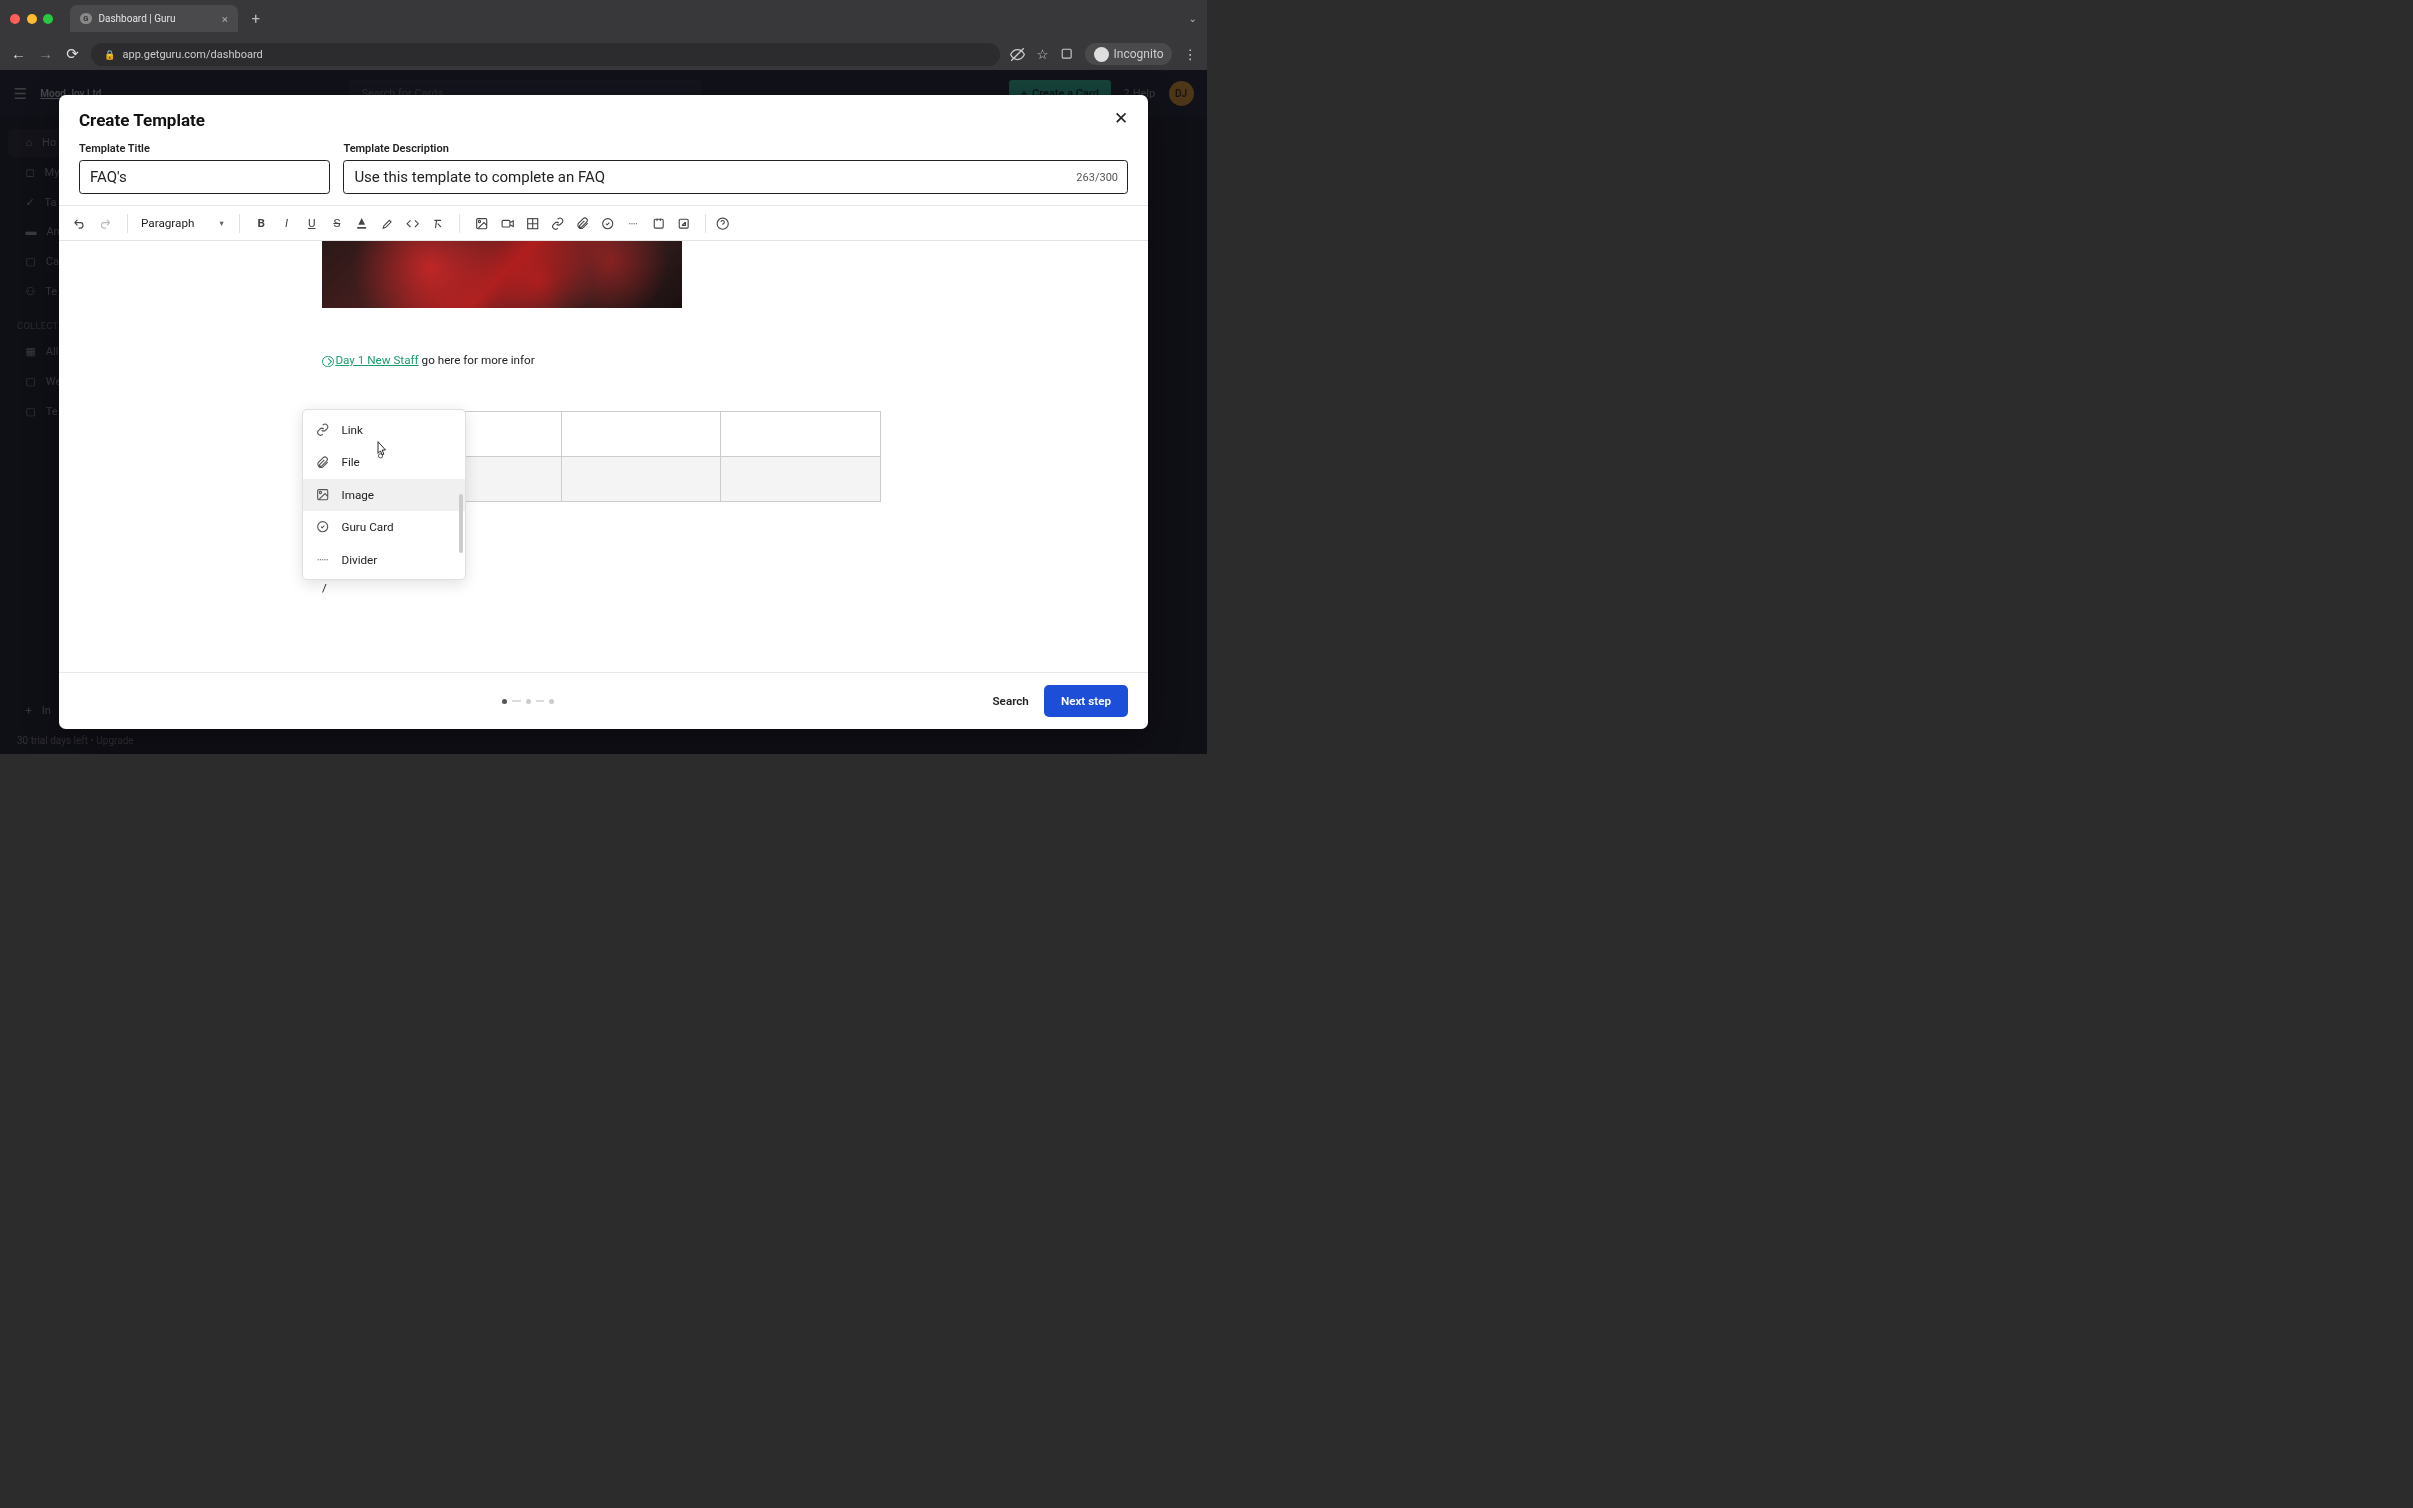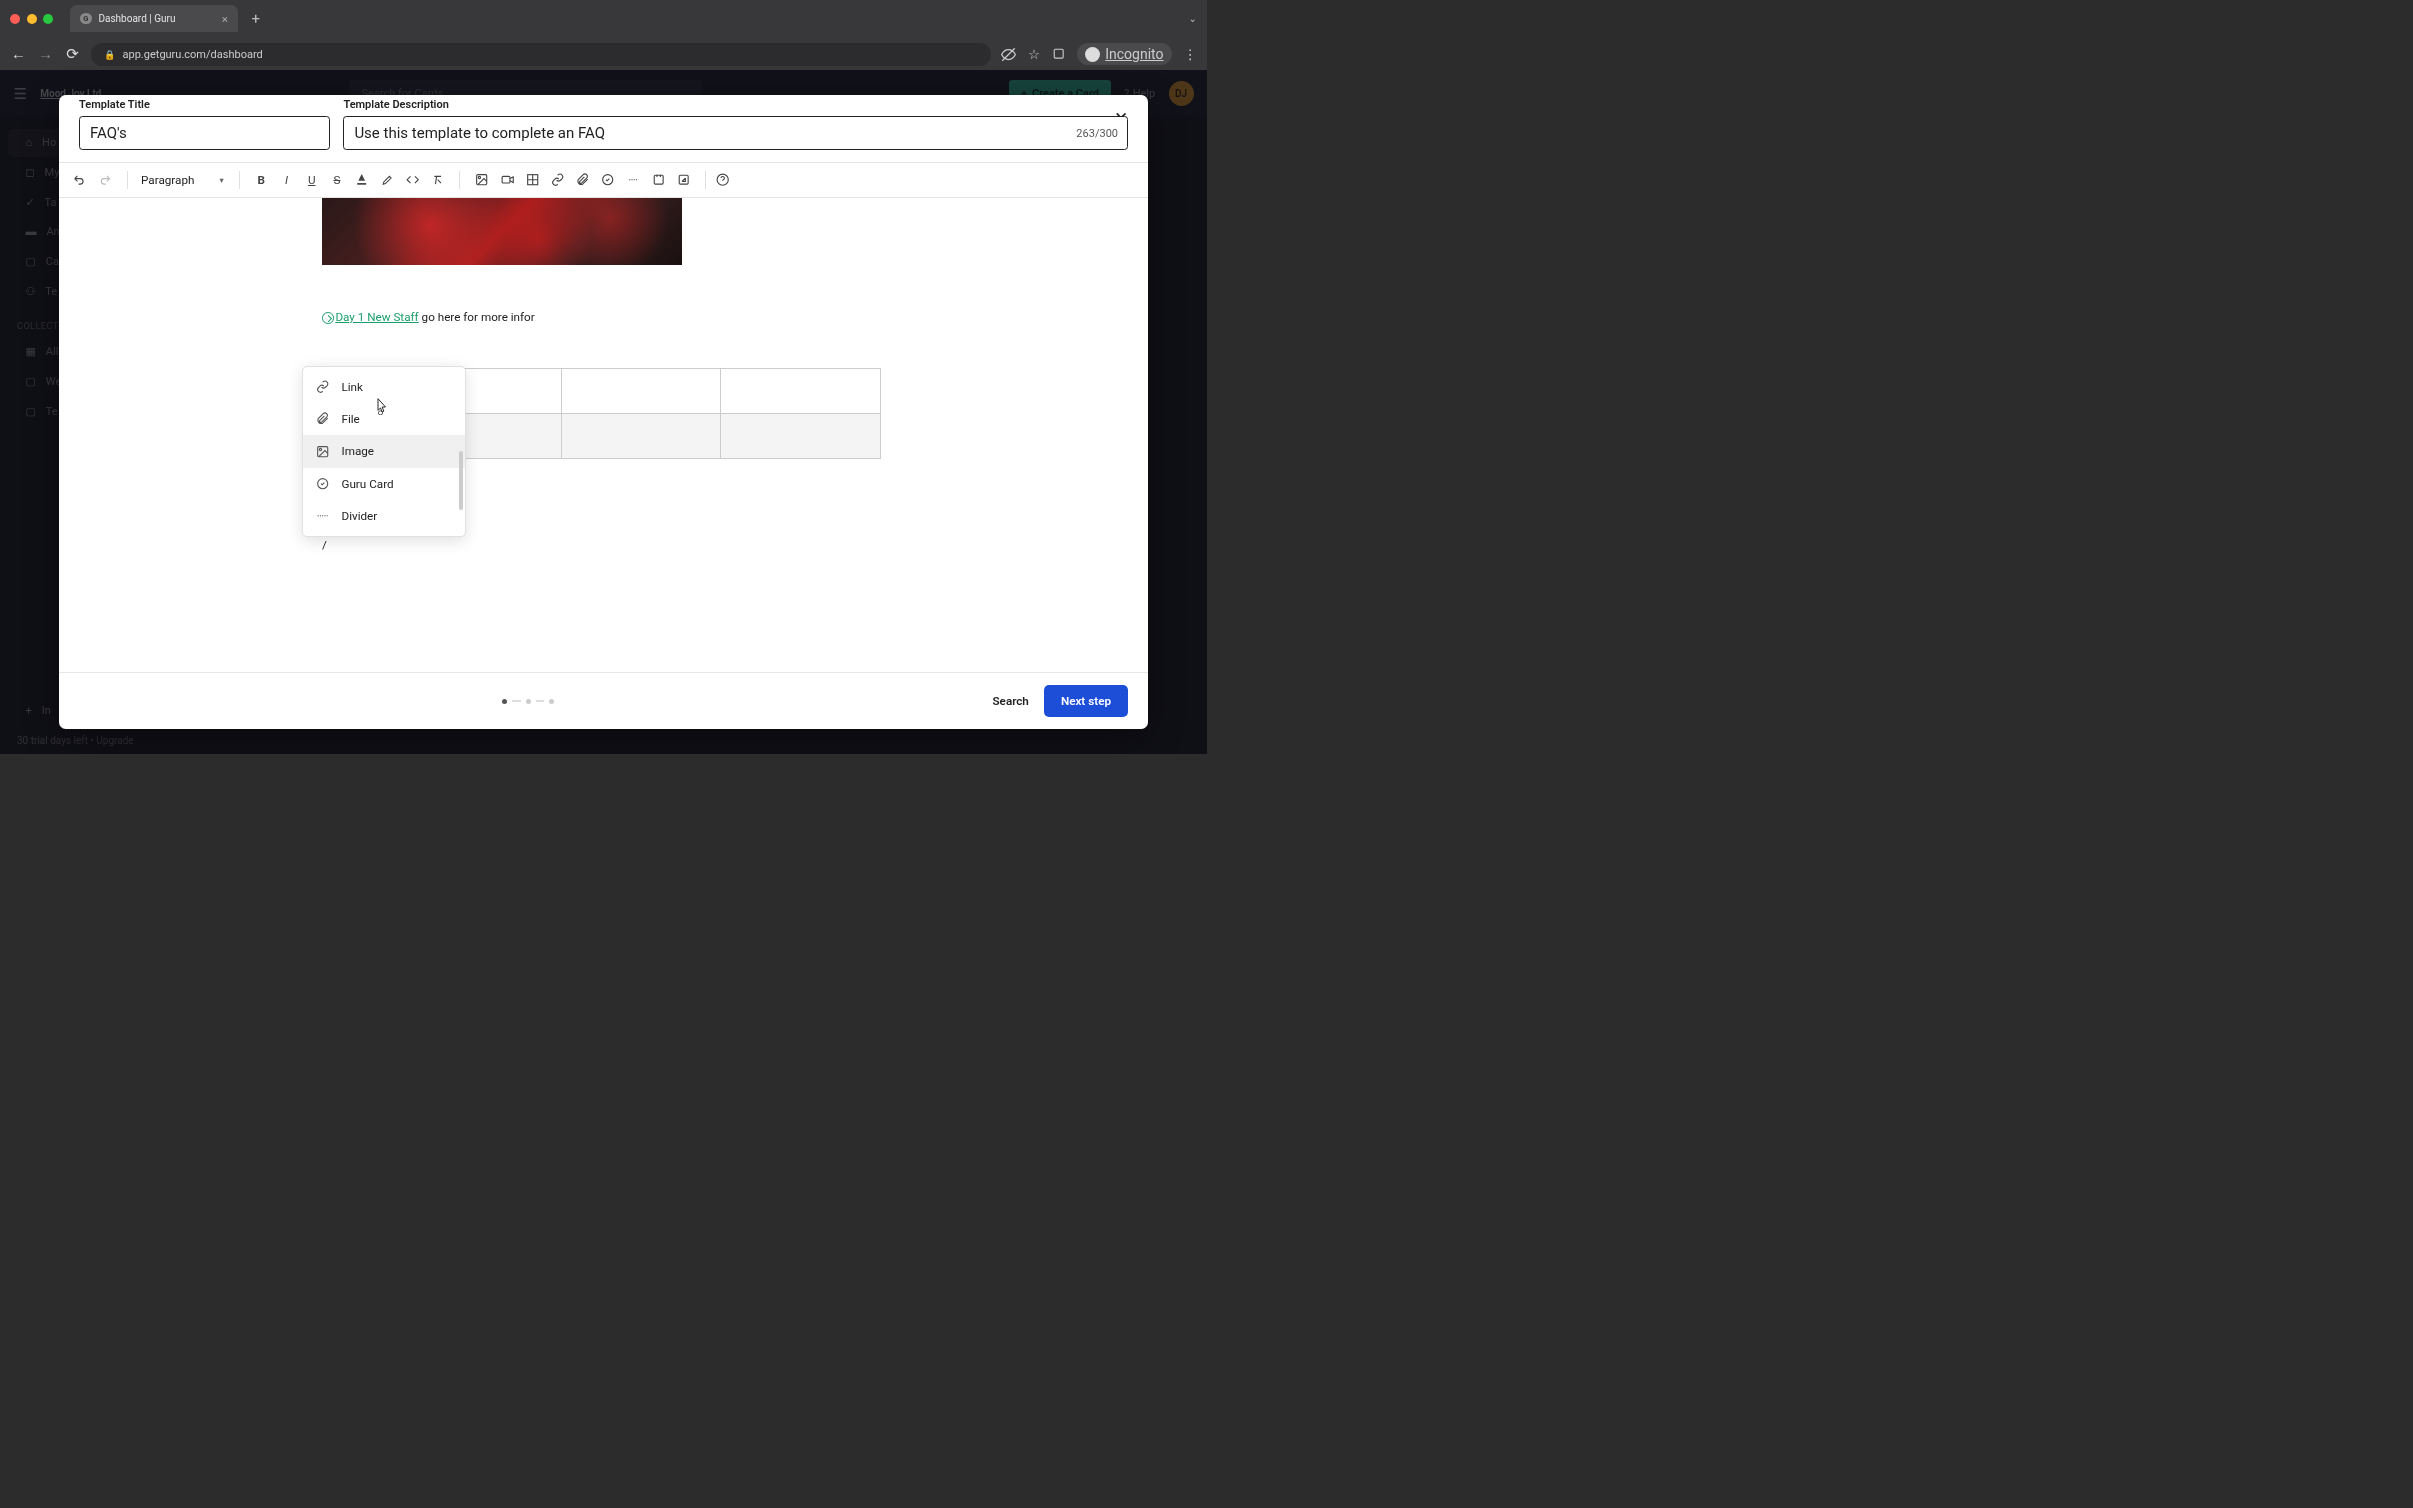--- a/index.html
+++ b/index.html
@@ -18,21 +18,21 @@
 .new-tab { color: #bbb; font-size: 15px; padding: 3.4px 6.7px; cursor: pointer; }
 .drop-arrow { margin-left: auto; color: #bbb; font-size: 10px; }
 
 .browser-bar { background: #38373a; height: 34px; display: flex; align-items: center; padding: 0 10px; gap: 10px; }
 .nav-btn { color: #888; font-size: 15px; cursor: pointer; width: 17px; text-align: center; }
 .nav-btn.active { color: #ddd; }
 .url-bar { flex: 1; background: #2c2b2e; border-radius: 17px; padding: 5px 13.4px; color: #ccc; font-size: 11px; display: flex; align-items: center; gap: 6.7px; }
 .url-bar .lock { font-size: 9.2px; }
 .right-icons { display: flex; align-items: center; gap: 11.7px; color: #ccc; }
 .right-icons .icon { font-size: 13.4px; cursor: pointer; }
-.incognito-badge { display: flex; align-items: center; gap: 5px; background: #4a494c; border-radius: 11.7px; padding: 3.4px 8.4px; font-size: 14px; text-decoration: underline; }
+.incognito-badge { display: flex; align-items: center; gap: 5px; background: #4a494c; border-radius: 11.7px; padding: 3.4px 8.4px; font-size: 12px; }
 .incognito-badge .hat { width: 15px; height: 15px; background: #ddd; border-radius: 50%; }
 
 
 .app-bg { position: absolute; top: 70px; left: 0; right: 0; bottom: 0; background: #13131a; filter: brightness(0.55); }
 .app-header { height: 47px; background: #1a1a24; display: flex; align-items: center; padding: 0 13.4px; gap: 13.4px; color: #bbb; }
 .menu-icon { font-size: 15px; }
 .org-name { font-weight: 600; font-size: 10px; color: #ddd; text-decoration: underline; }
 .search-box { margin-left: 235px; background: #2a2a38; border-radius: 3.4px; padding: 6.7px 11.7px; color: #888; font-size: 11px; width: 352px; }
 .create-card-btn { margin-left: auto; background: #2dd4a6; color: #0a2820; padding: 6.7px 11.7px; border-radius: 3.4px; font-size: 11px; font-weight: 600; display: flex; align-items: center; gap: 5px; }
 .help-link { color: #aaa; font-size: 11px; display: flex; align-items: center; gap: 3.4px; }
@@ -212,20 +212,23 @@
           <span>In</span>
         </div>
       <div class="trial-banner">30 trial days left • Upgrade</div>
     </div>
   </div>
 </div>
 
 <div class="overlay">
   <div class="modal">
     <div class="modal-close">✕</div>
+    <div class="modal-header">
+      <div class="modal-title">Create Template</div>
+    </div>
 
     <div class="form-row">
       <div class="form-field title">
         <label class="form-label">Template Title</label>
         <input class="form-input" value="FAQ's" style="">
       </div>
       <div class="form-field desc">
         <label class="form-label">Template Description</label>
         <div class="desc-wrap">
           <input class="form-input" style="width: 100%; padding-right: 67px;" value="Use this template to complete an FAQ">

